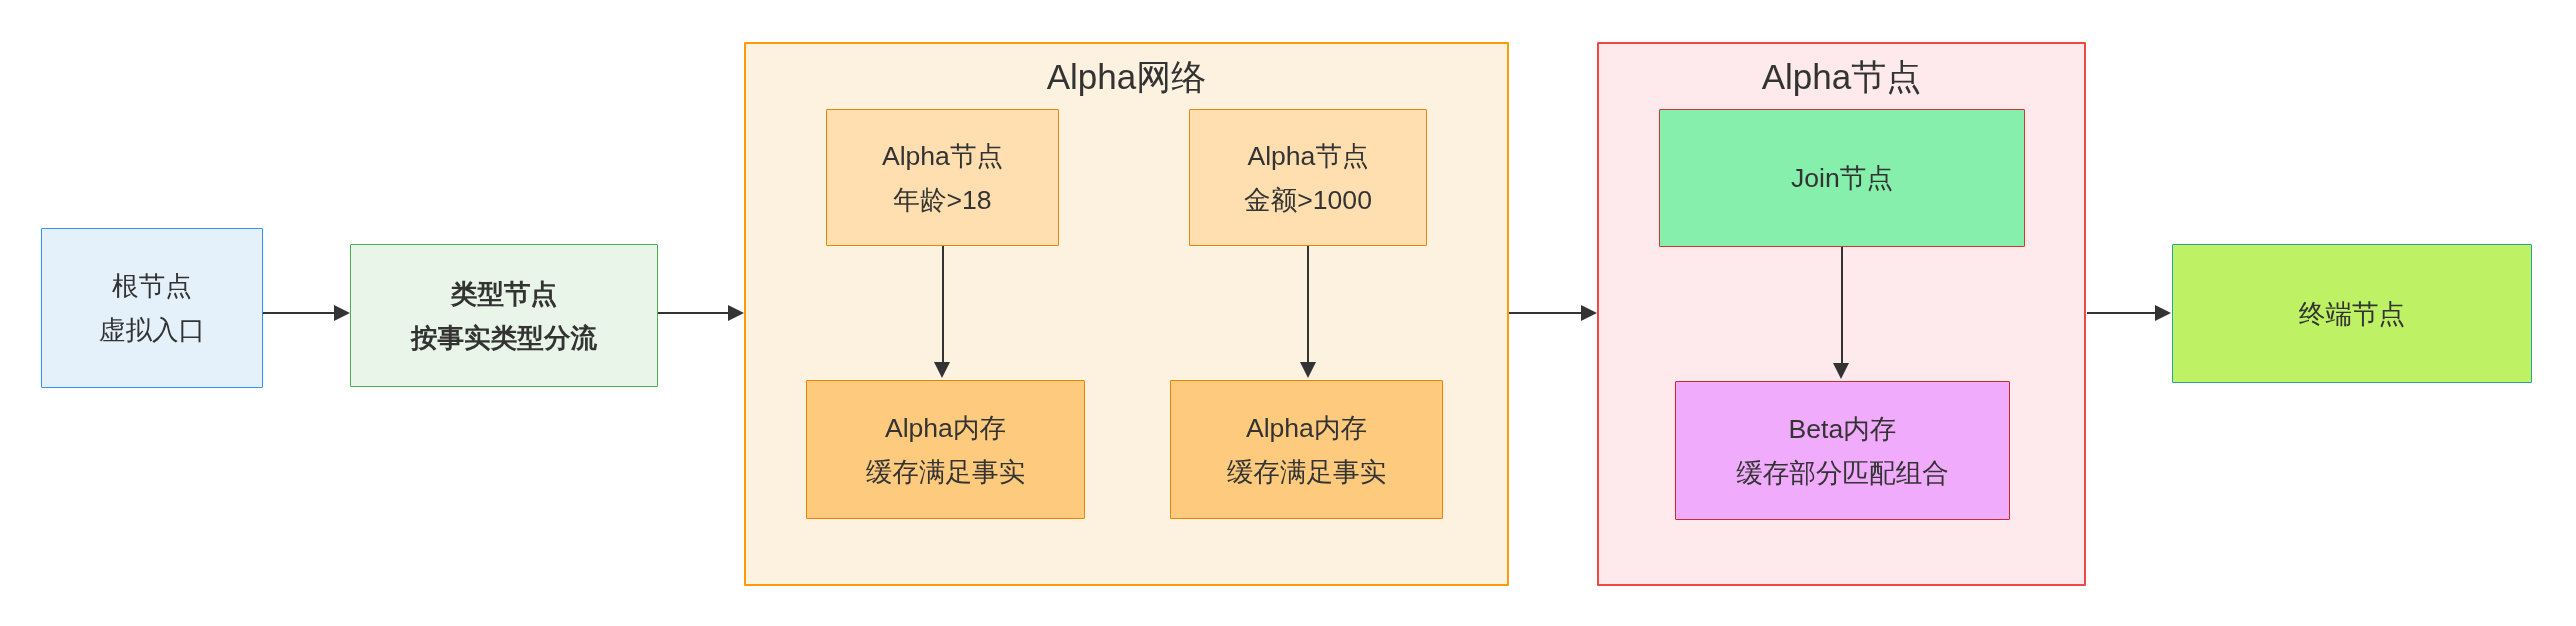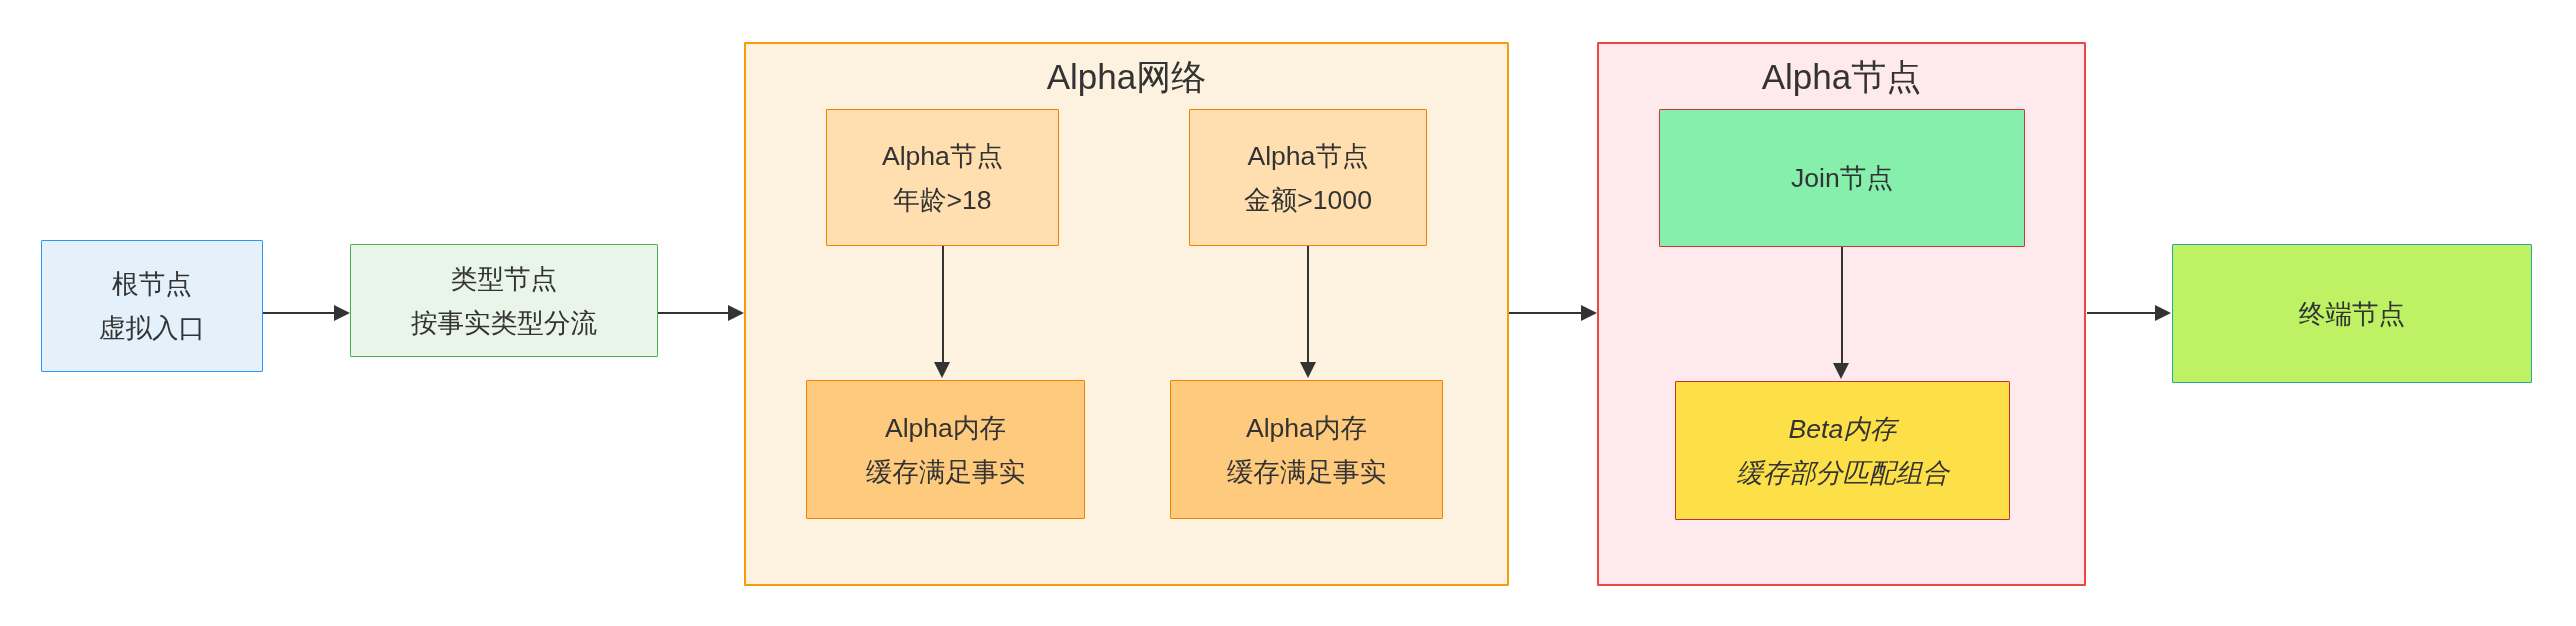--- a/index.html
+++ b/index.html
@@ -51,22 +51,22 @@
   }
   .ahead-down{
     position:absolute;width:0;height:0;
     border-left:8.3px solid transparent;
     border-right:8.3px solid transparent;
     border-top:16.5px solid #333;
   }
   
   #alpha-container{left:744px;top:42px;width:765px;height:544px;}
   #beta-container{left:1597px;top:42px;width:489px;height:544px;}
-  #root-node{left:41px;top:240px;width:222px;height:132px;}
-  #type-node{left:350px;top:244px;width:308px;height:113px;}
+  #root-node{left:41px;top:228px;width:222px;height:160px;}
+  #type-node{left:350px;top:244px;width:308px;height:143px;font-weight:bold;}
   #alpha-node-age{left:826px;top:109px;width:233px;height:137px;}
   #alpha-node-amount{left:1189px;top:109px;width:238px;height:137px;}
   #alpha-memory-left{left:806px;top:380px;width:279px;height:139px;}
   #alpha-memory-right{left:1170px;top:380px;width:273px;height:139px;}
   #join-node{left:1659px;top:109px;width:366px;height:138px;}
   #beta-memory-node{left:1675px;top:381px;width:335px;height:139px;}
   #terminal-node{left:2172px;top:244px;width:360px;height:139px;}
 </style>
 </head>
 <body>
@@ -108,21 +108,21 @@
 
   <div class="node" id="alpha-memory-right" style="background-color: rgb(254, 203, 126); border-color: rgb(238, 131, 1);">
     <div class="nline">Alpha内存</div>
     <div class="nline">缓存满足事实</div>
   </div>
 
   <div class="node" id="join-node" style="background-color: #86efac; border-color: rgb(210, 53, 53);">
     <div class="nline">Join节点</div>
   </div>
 
-  <div class="node" id="beta-memory-node" style="background-color: #fde047; border-color: rgb(201, 44, 44); font-style: italic;">
+  <div class="node" id="beta-memory-node" style="background-color: #f0abfc; border-color: rgb(201, 44, 44);">
     <div class="nline">Beta内存</div>
     <div class="nline">缓存部分匹配组合</div>
   </div>
 
   <div class="node" id="terminal-node" style="background-color: #bef264; border-color: rgb(37, 166, 154);">
     <div class="nline">终端节点</div>
   </div>
 
   <div class="hline" style="left: 263px; top: 312px; width: 71px; background-color: rgb(51, 51, 51);"></div>
   <div class="ahead-right" style="left: 334px; top: 305px; border-left-color: rgb(51, 51, 51);"></div>

